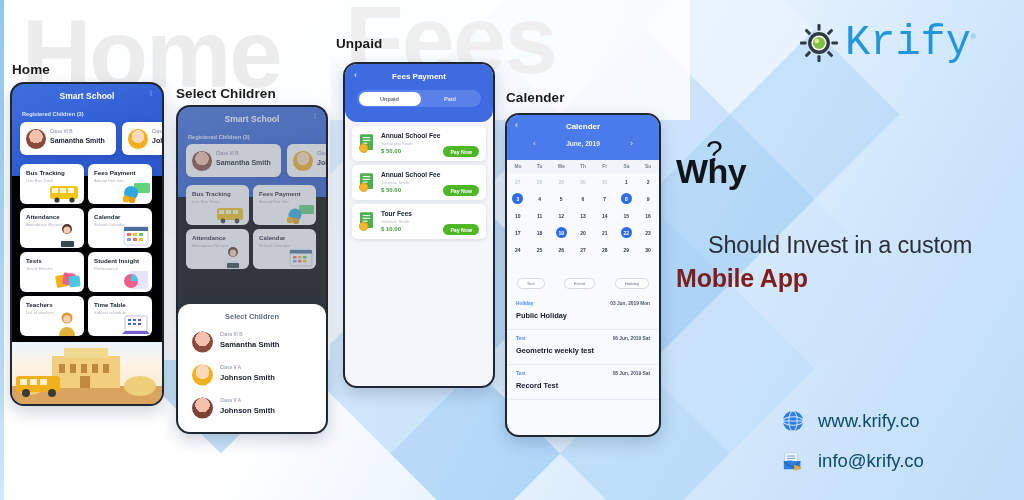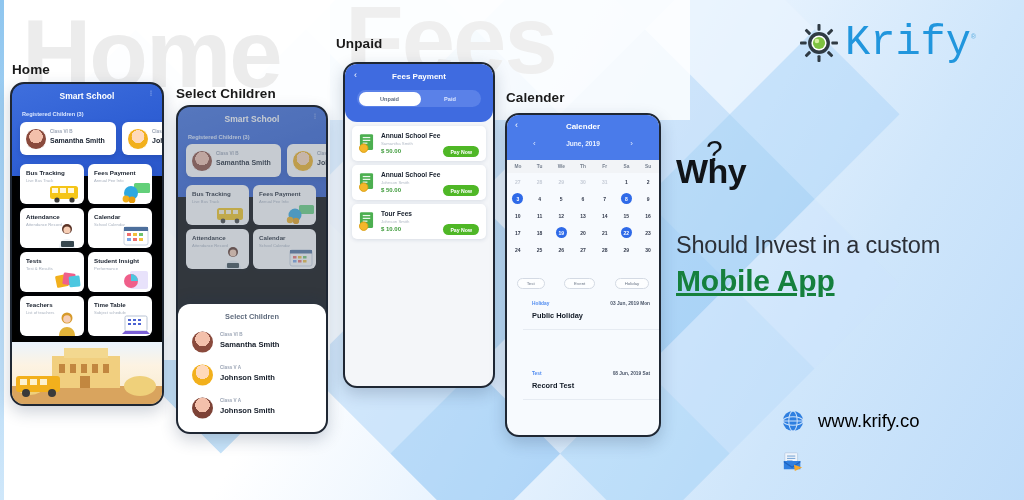--- a/index.html
+++ b/index.html
@@ -88,42 +88,42 @@
   .dow{position:absolute;left:0;right:0;top:45px;height:13px;background:#f2f4f7;display:flex;}
   .dow span{flex:1;text-align:center;font-size:4.8px;color:#77808f;font-weight:700;line-height:13px;}
   .grid{position:absolute;left:0;right:0;top:58px;display:flex;flex-wrap:wrap;}
   .cell{width:14.2857%;height:17px;display:flex;align-items:center;justify-content:center;
         font-size:5px;color:#31384a;font-weight:600;}
   .cell.mut{color:#c5cbd6;}
   .cell.sel span{display:flex;align-items:center;justify-content:center;width:11px;height:11px;border-radius:50%;
         background:#2f6ae8;color:#fff;}
   .chips{position:absolute;left:0;right:0;top:160px;height:16px;display:flex;justify-content:space-around;align-items:center;}
   .chip{border:.7px solid #d4dae4;border-radius:7px;padding:2px 9px;font-size:4.4px;color:#6d7888;background:rgba(255,255,255,.75);}
-  .evt{position:absolute;left:0;right:0;height:34px;border-bottom:.7px solid #e6ebf2;margin-left:16px;}
+  .evt{position:absolute;left:0;right:0;height:34px;border-bottom:.7px solid #e6ebf2;}
   .evt-k{position:absolute;left:9px;top:6px;font-size:4.8px;font-weight:700;color:#4f8bf0;}
   .evt-d{position:absolute;right:9px;top:6px;font-size:4.8px;color:#4a5568;font-weight:600;}
   .evt-n{position:absolute;left:9px;top:16px;font-size:7.4px;font-weight:700;color:#121a26;}
 
   
   .logo-wrap{position:absolute;left:800px;top:22px;display:flex;align-items:center;gap:7px;}
   .logo-txt{font-family:Liberation Mono, monospace;font-size:42px;color:#2196dd;font-weight:400;line-height:1;}
   .logo-tm{font-size:8px;color:#6fb7e4;vertical-align:super;}
 
   .why{position:absolute;left:676px;top:152px;font-size:34px;font-weight:700;color:#111418;letter-spacing:-.5px;}
   .why .qm{position:absolute;left:30px;top:-18px;font-size:30px;font-weight:400;color:#111418;}
   .ln{position:absolute;left:676px;color:#2b2f36;font-size:23.5px;letter-spacing:-.2px;}
   .ln b{font-weight:700;color:#0d1117;}
   .ln1{top:198px;}
-  .ln2{top:232px;}
-  .ln3{top:264px;font-size:30px;font-weight:700;color:#15803d;text-decoration:underline;}
+  .ln2{top:232px;margin-left:32px;}
+  .ln3{top:264px;font-size:25px;font-weight:700;color:#7f1d1d;}
 
   .contact{position:absolute;display:flex;align-items:center;gap:14px;}
   .c1{left:782px;top:410px;}
   .c2{left:782px;top:450px;}
-  .c-txt{font-size:18.5px;color:#000000;}
+  .c-txt{font-size:18.5px;color:#0c4a6e;}
 </style>
 </head>
 <body>
 
 <div id="stage">
 
   <div class="bg-layer">
     <div class="bg-grad"></div>
     <svg width="1024" height="500" style="position:absolute;inset:0">
       <defs>
@@ -593,20 +593,25 @@
         <div class="chip">Test</div>
         <div class="chip">Event</div>
         <div class="chip">Holiday</div>
       </div>
 
       <div class="evt" style="top:180px;">
         <div class="evt-k">Holiday</div>
         <div class="evt-d">03 Jun, 2019 Mon</div>
         <div class="evt-n">Public Holiday</div>
       </div>
+      <div class="evt" style="top:215px;">
+        <div class="evt-k">Test</div>
+        <div class="evt-d">06 Jun, 2019 Sat</div>
+        <div class="evt-n">Geometric weekly test</div>
+      </div>
       <div class="evt" style="top:250px;">
         <div class="evt-k">Test</div>
         <div class="evt-d">08 Jun, 2019 Sat</div>
         <div class="evt-n">Record Test</div>
       </div>
     </div>
   </div>
 
   <div class="logo-wrap">
     <svg width="38" height="38" viewBox="0 0 40 40">
@@ -655,15 +660,16 @@
       <rect x="3" y="3" width="14" height="12" rx="1" fill="#eef4fb" stroke="#b9cfe6"></rect>
       <g fill="#7fa9d8">
           <rect x="5.5" y="6" width="9" height="1.2"></rect>
           <rect x="5.5" y="8.6" width="9" height="1.2"></rect>
           <rect x="5.5" y="11.2" width="6" height="1.2"></rect>
         </g>
       <path d="M2 12h18v9H2z" fill="#2f7fe0"></path>
       <path d="M2 12l9 6 9-6v1.6l-9 6-9-6z" fill="#1f63bd"></path>
       <path d="M13 16l9 3-8 4z" fill="#f4a82c"></path>
     </svg>
+    <span class="c-txt">info@krify.co</span>
   </div>
 
 </div>
 
 </body></html>

